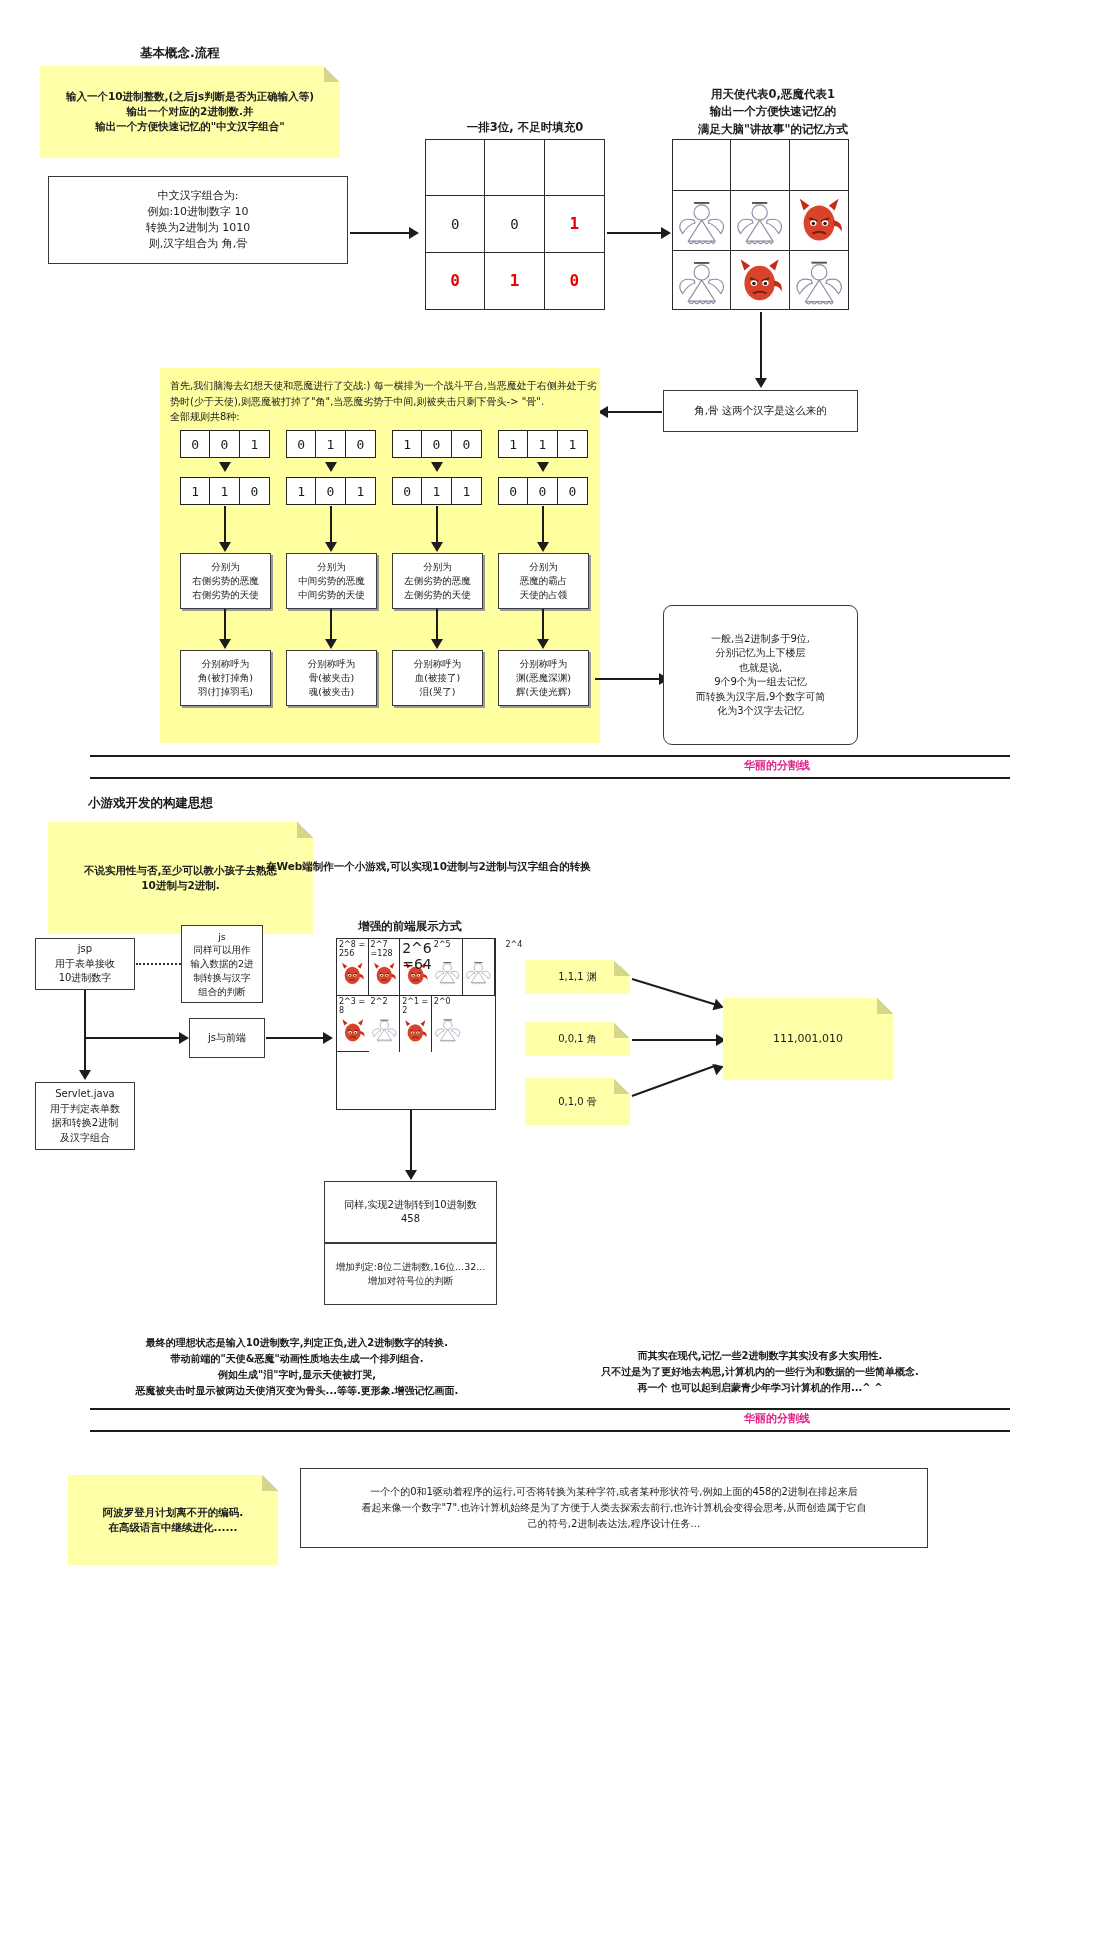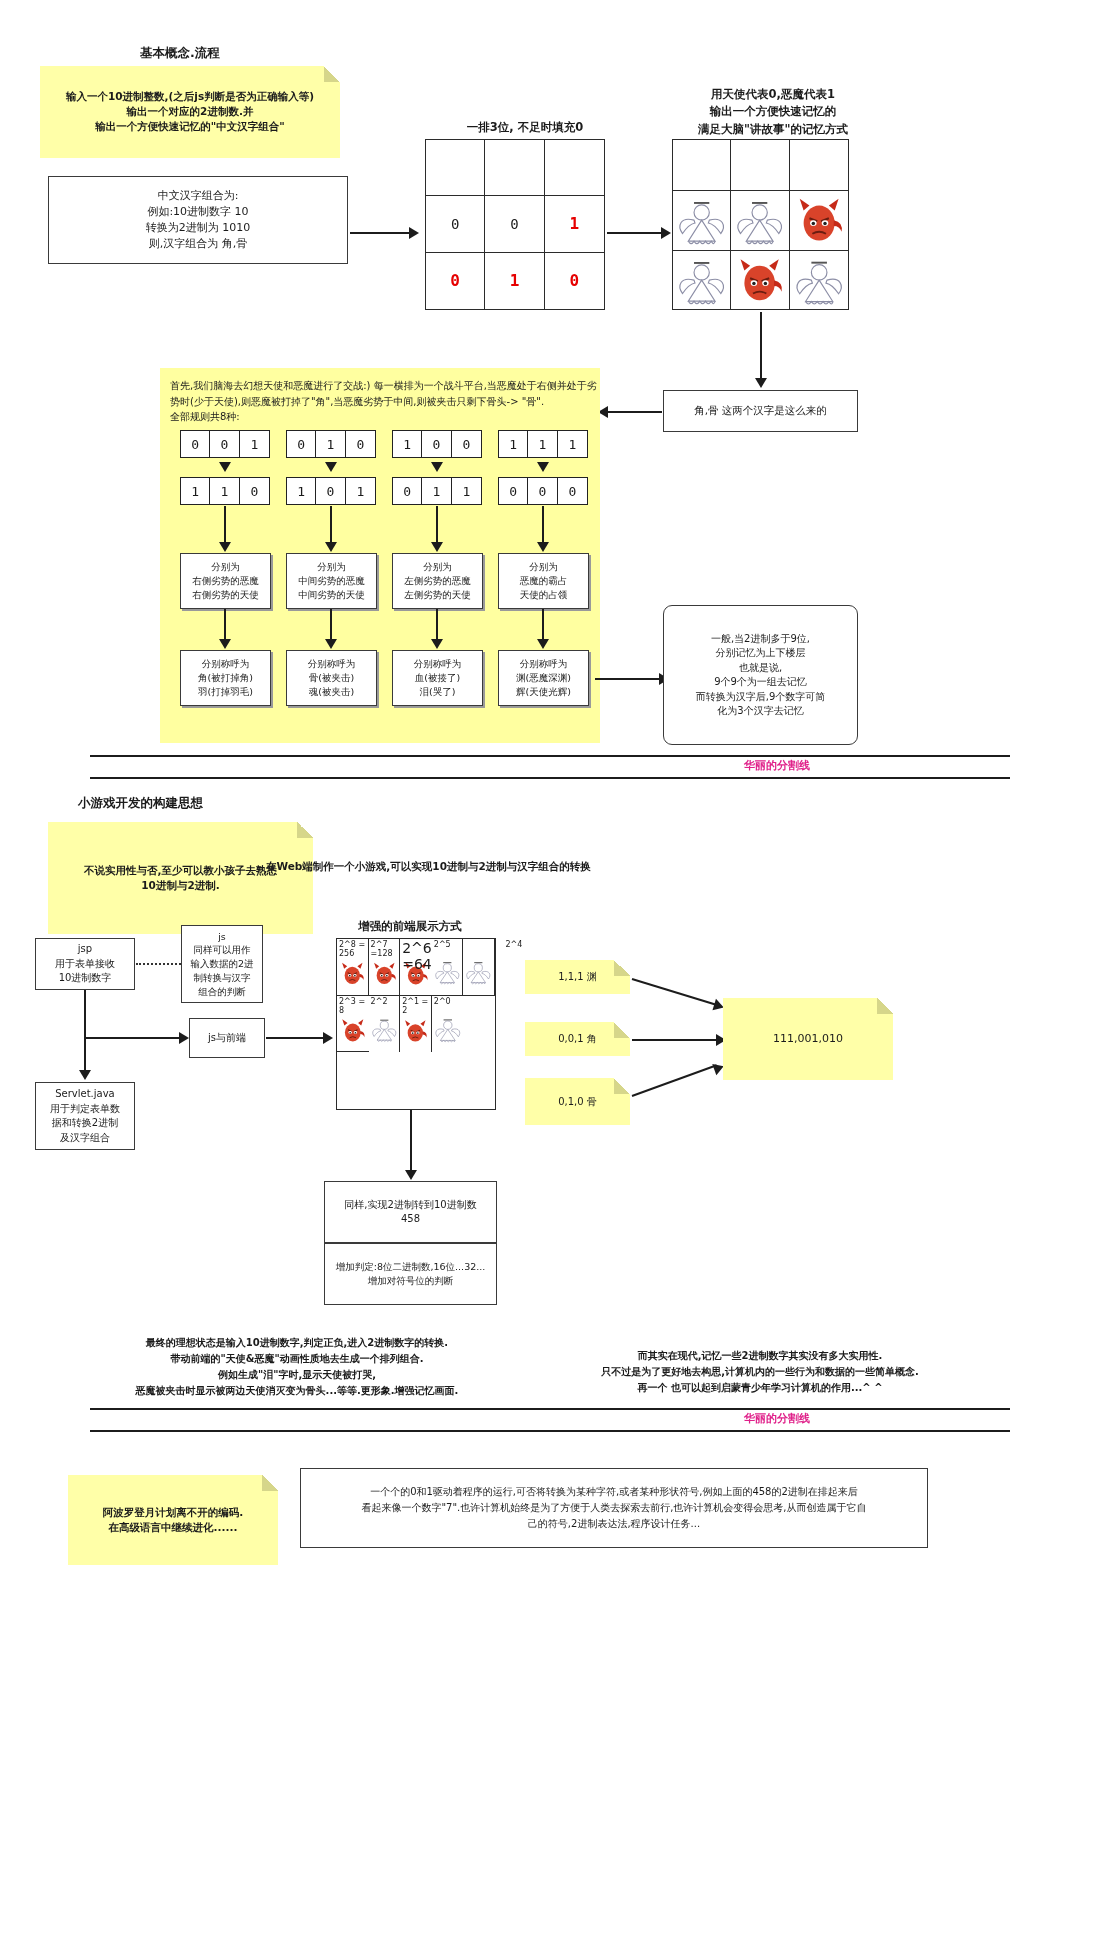--- a/index.html
+++ b/index.html
@@ -313,21 +313,21 @@
 9个9个为一组去记忆
 而转换为汉字后,9个数字可简
 化为3个汉字去记忆</div>
 
 <div class="divider-wrap" style="left:90px;top:755px;width:920px;height:24px;">
   <div class="dl" style="top:0;"></div>
   <div class="dl" style="top:22px;"></div>
   <div class="dtext" style="right:200px;top:3px;">华丽的分割线</div>
 </div>
 
-<div class="heading" style="left:78px;top:795px;">小游戏开发的构建思想</div>
+<div class="heading" style="left:88px;top:795px;">小游戏开发的构建思想</div>
 
 <div class="note" style="left:48px;top:822px;width:265px;height:112px;">
   <div class="fold"></div>
   <div class="ntext" style="font-size:10.5px;white-space:pre-line;">不说实用性与否,至少可以教小孩子去熟悉
 10进制与2进制.</div>
 </div>
 
 <div class="plaintext" style="left:266px;top:858px;width:560px;font-size:10.5px;">在Web端制作一个小游戏,可以实现10进制与2进制与汉字组合的转换</div>
 
 <div class="box" style="left:35px;top:938px;width:100px;height:52px;font-size:10px;white-space:pre-line;">jsp

